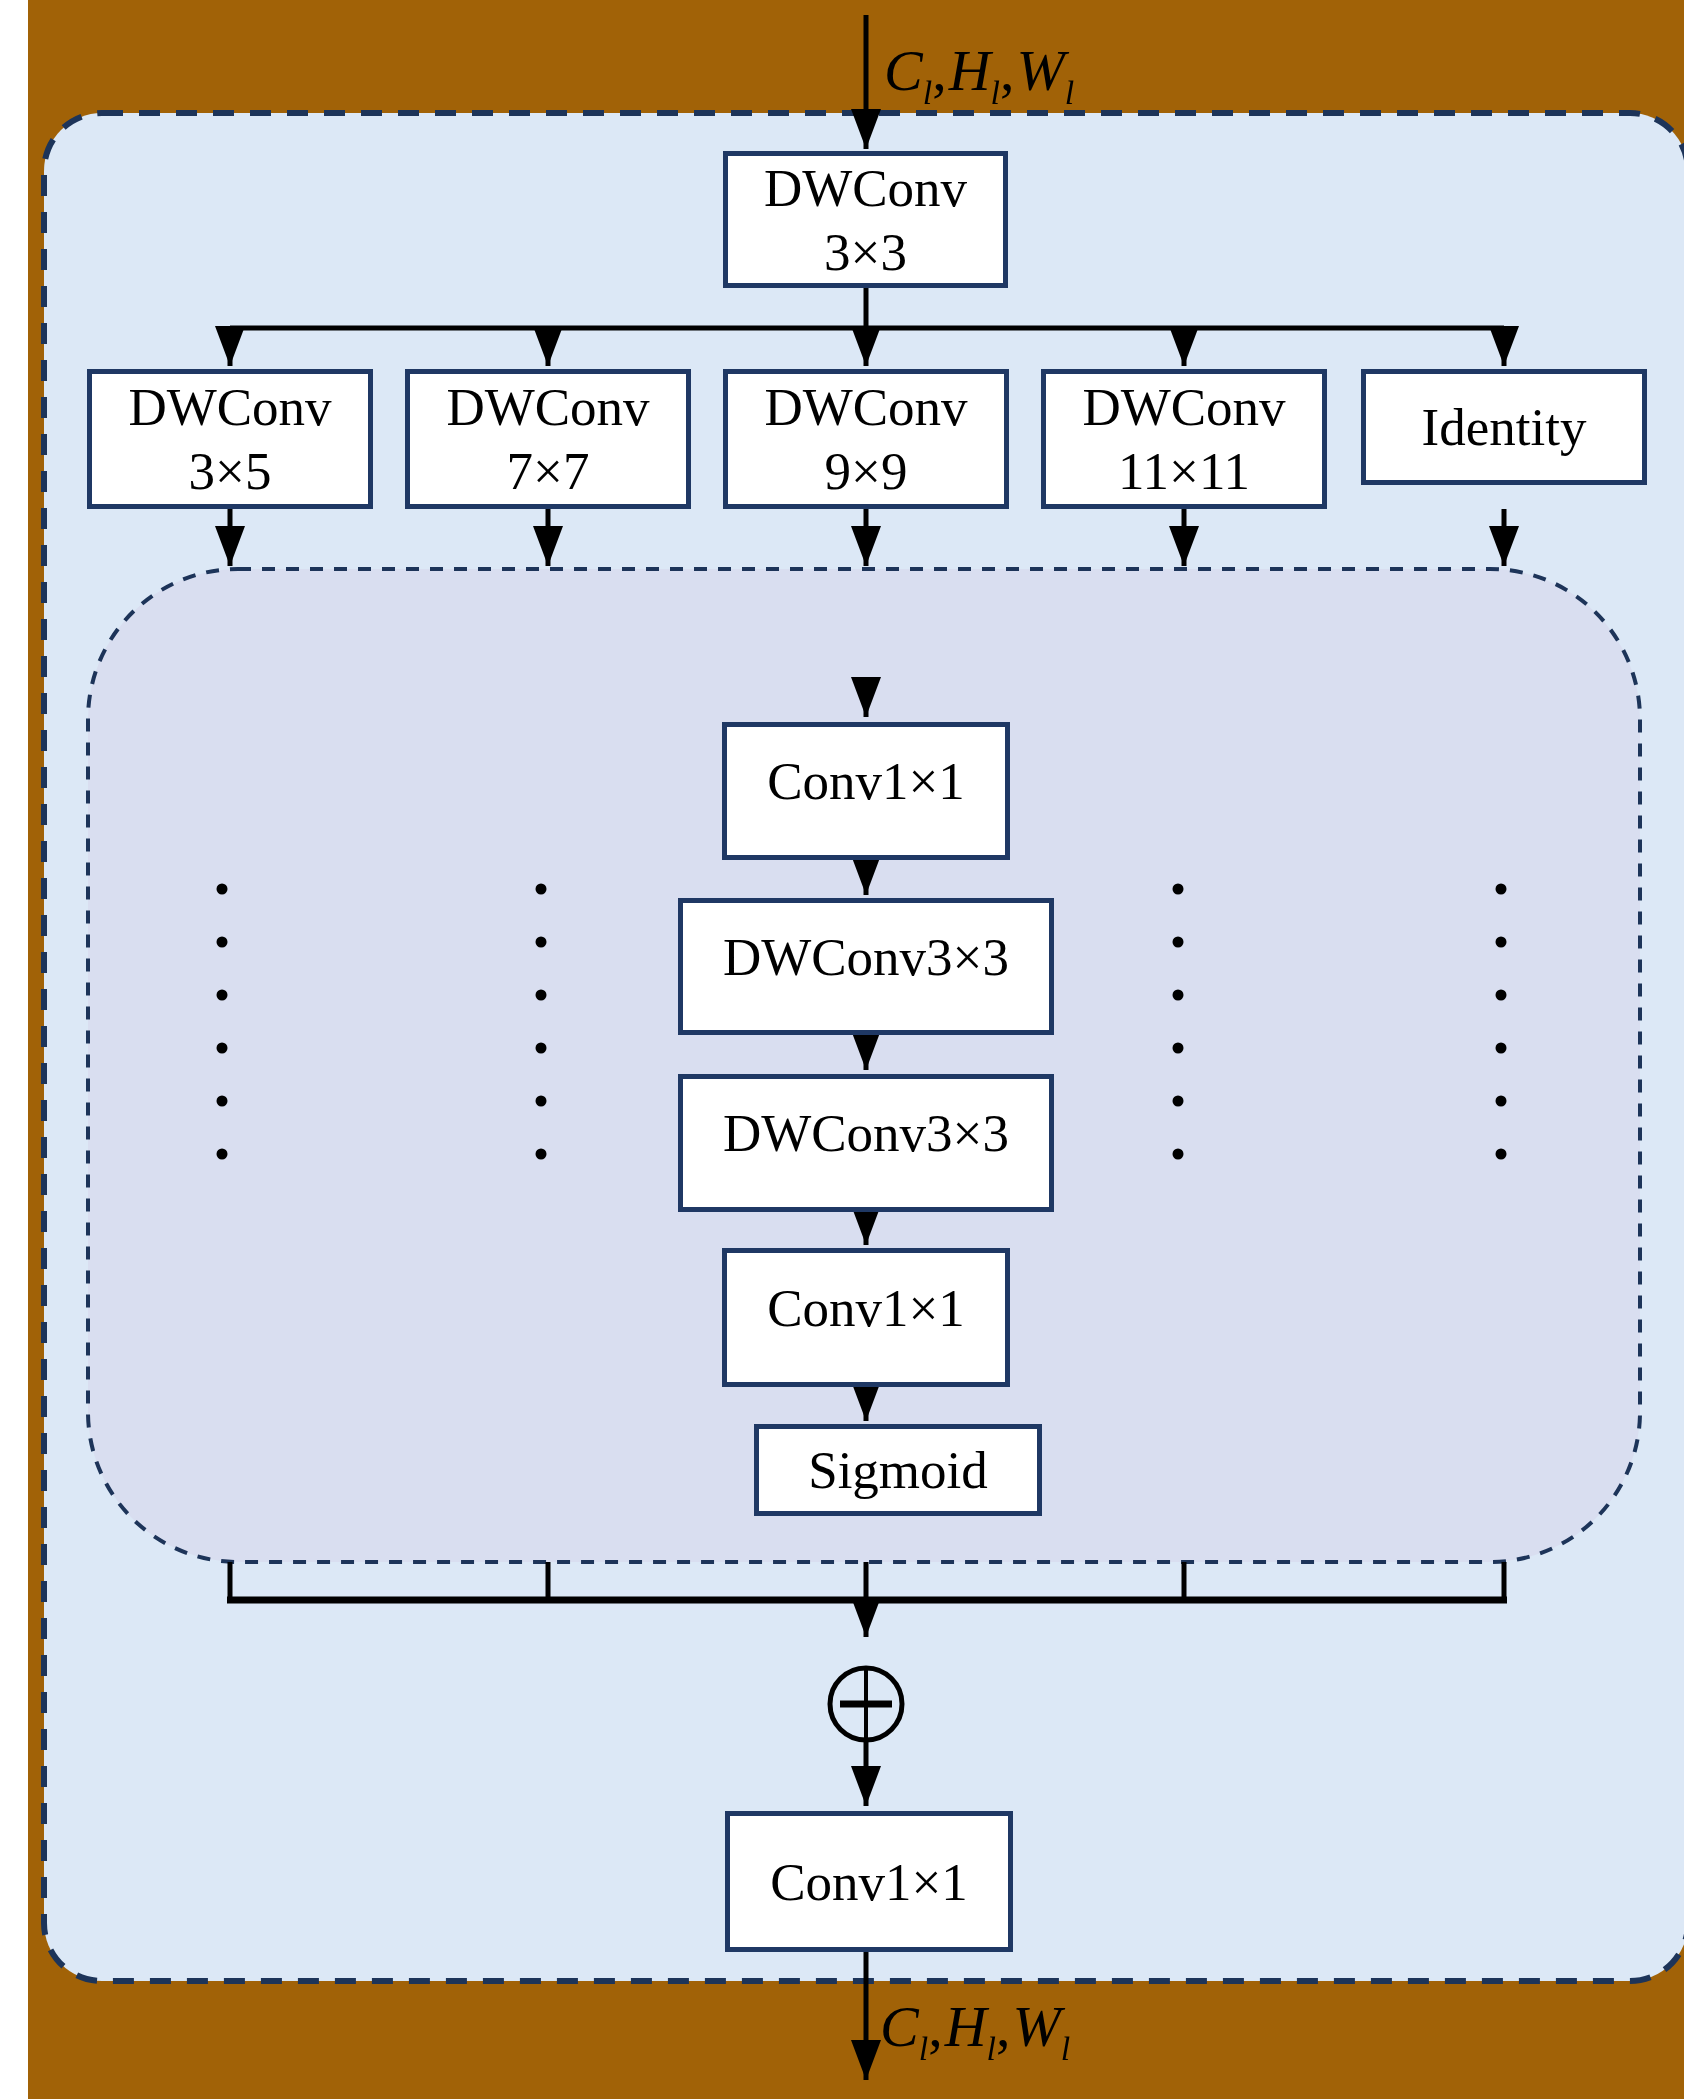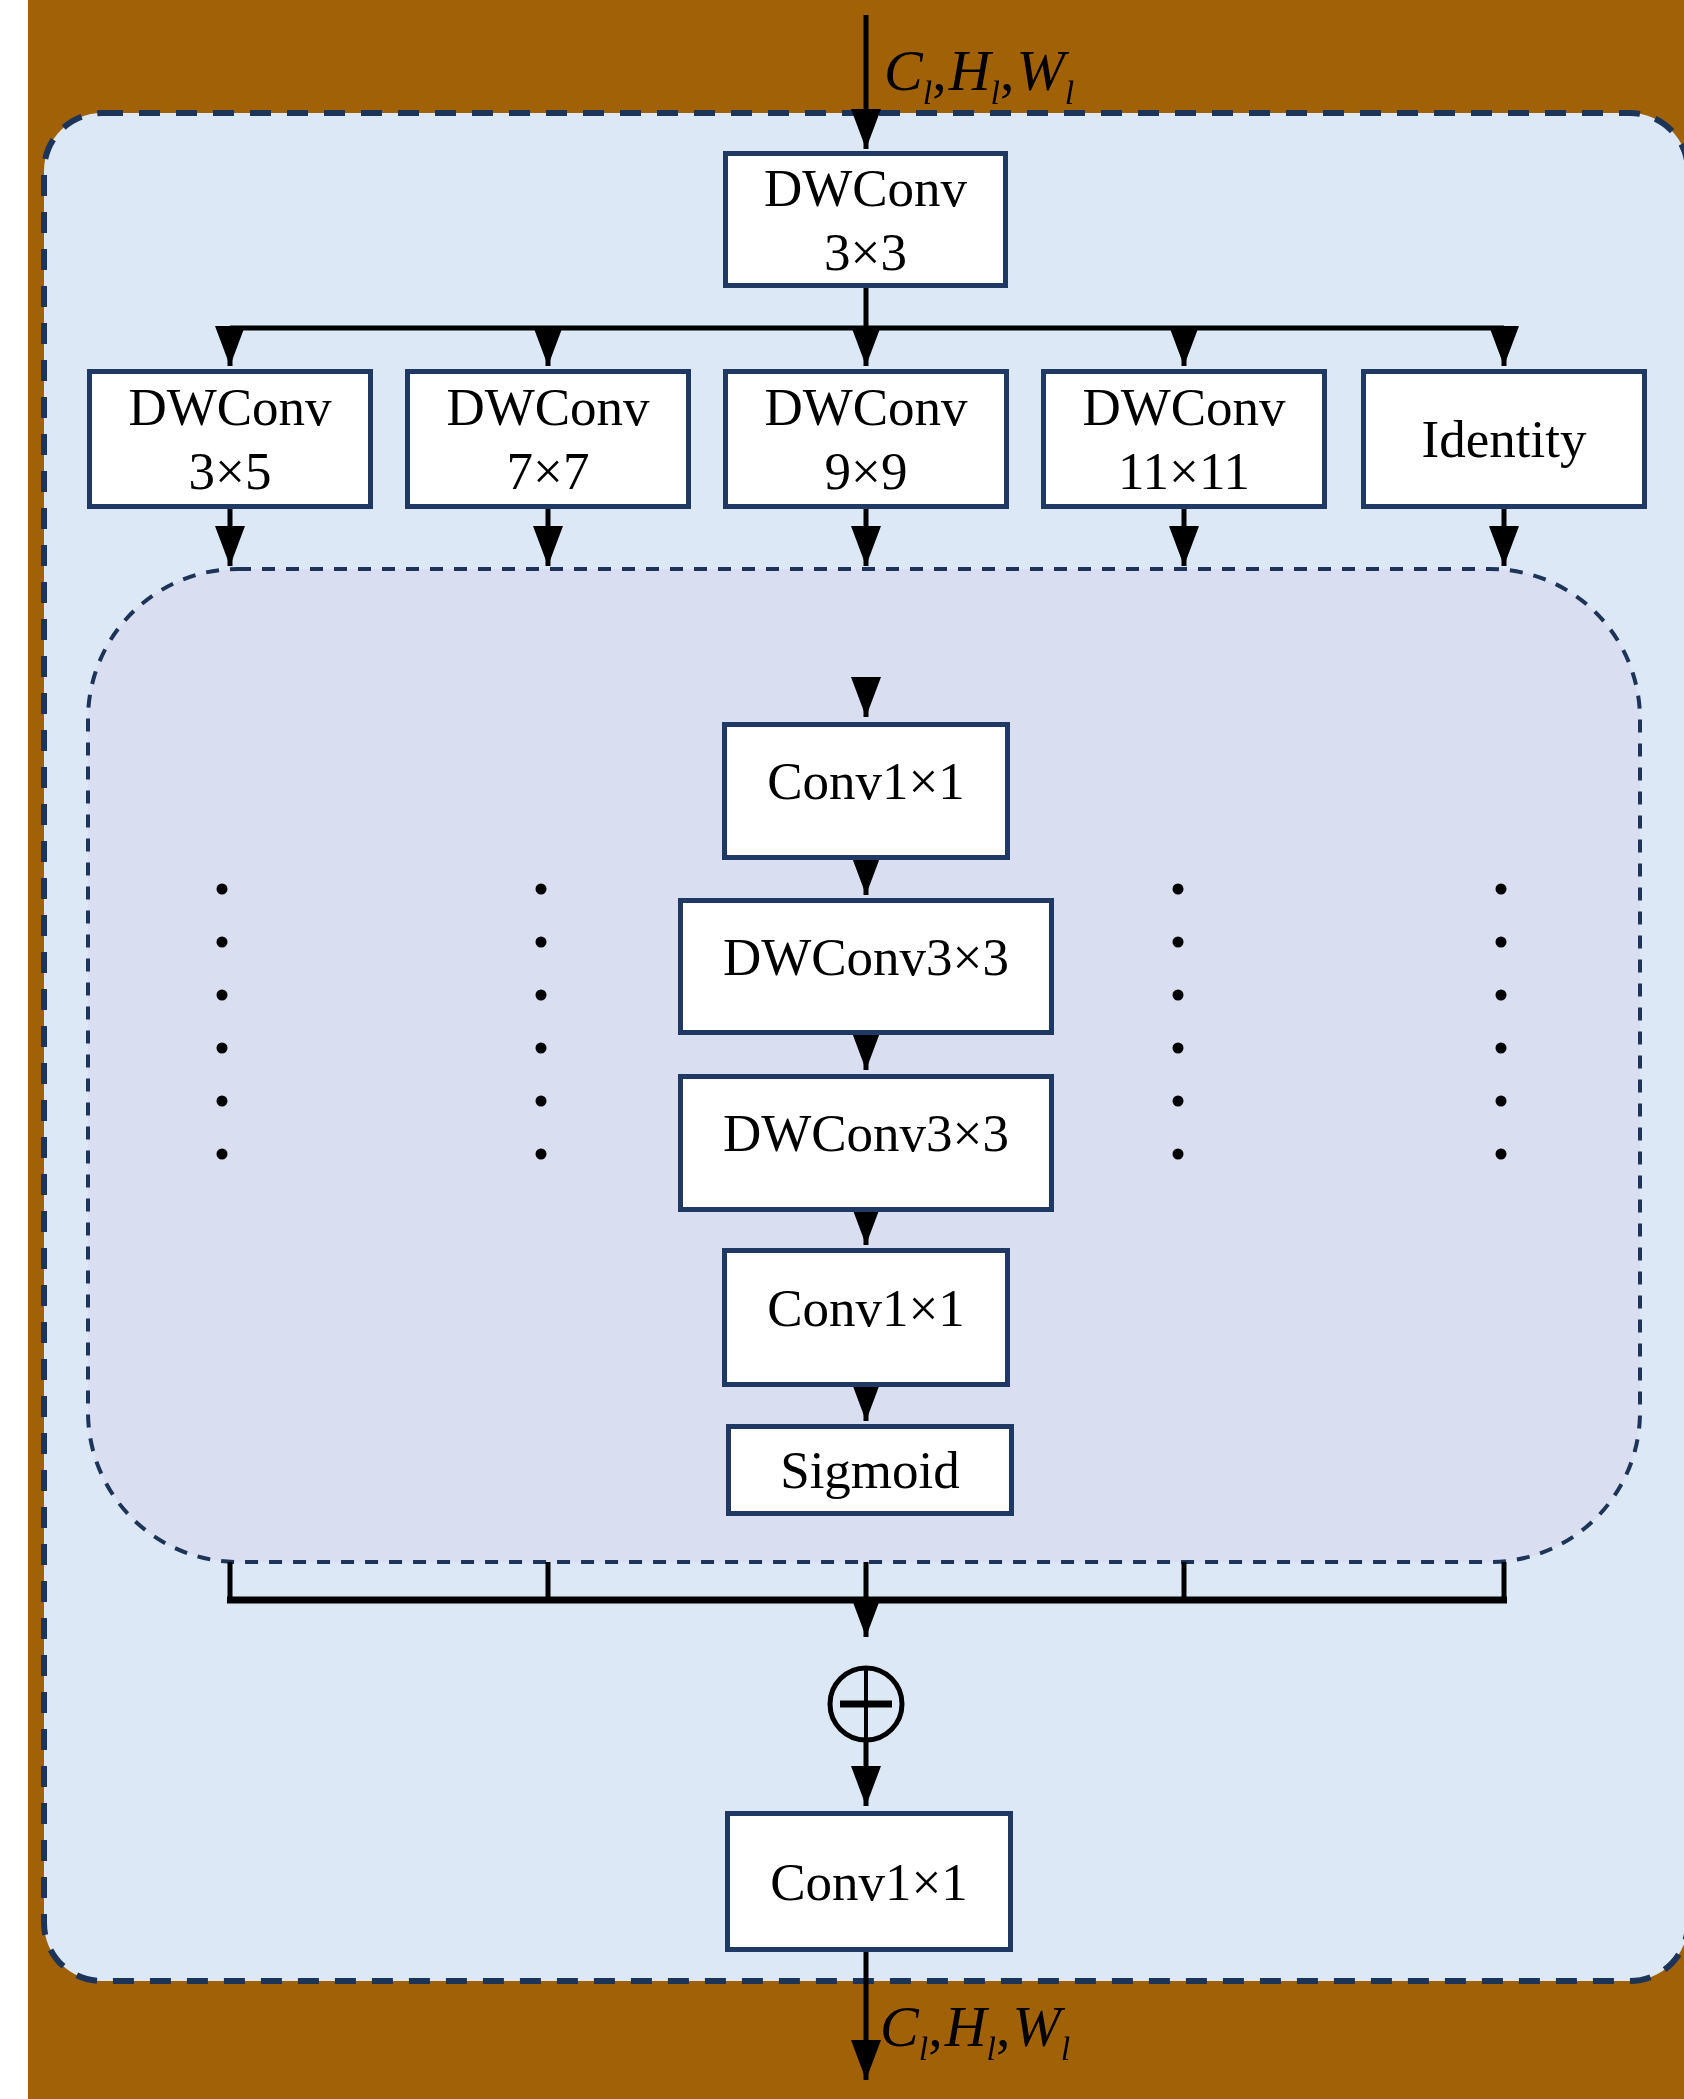--- a/index.html
+++ b/index.html
@@ -160,38 +160,38 @@
     <span class="ln">7×7</span>
   </div>
   <div class="node" style="left:695px;top:369px;width:286px;height:140px;">
     <span class="ln">DWConv</span>
     <span class="ln">9×9</span>
   </div>
   <div class="node" style="left:1013px;top:369px;width:286px;height:140px;">
     <span class="ln">DWConv</span>
     <span class="ln">11×11</span>
   </div>
-  <div class="node" style="left:1333px;top:369px;width:286px;height:140px;">
+  <div class="node" style="left:1333px;top:369px;width:286px;height:116px;">
     <span class="ln">Identity</span>
     <span class="ln"></span>
   </div>
 
   <div class="node tall" style="left:694px;top:722px;width:288px;height:138px;">
     <span class="ln">Conv1×1</span>
   </div>
   <div class="node tall" style="left:650px;top:898px;width:376px;height:137px;">
     <span class="ln">DWConv3×3</span>
   </div>
   <div class="node tall" style="left:650px;top:1074px;width:376px;height:138px;">
     <span class="ln">DWConv3×3</span>
   </div>
   <div class="node tall" style="left:694px;top:1248px;width:288px;height:139px;">
     <span class="ln">Conv1×1</span>
   </div>
-  <div class="node" style="left:698px;top:1424px;width:288px;height:92px;">
+  <div class="node" style="left:726px;top:1424px;width:288px;height:92px;">
     <span class="ln">Sigmoid</span>
   </div>
 
   <div class="node" style="left:697px;top:1811px;width:288px;height:141px;">
     <span class="ln">Conv1×1</span>
   </div>
 
   <div class="iolabel" style="left:852px;top:1998px;"><span>C</span><sub>l</sub><span class="comma">,</span><span>H</span><sub>l</sub><span class="comma">,</span><span>W</span><sub>l</sub></div>
 
 </div>

